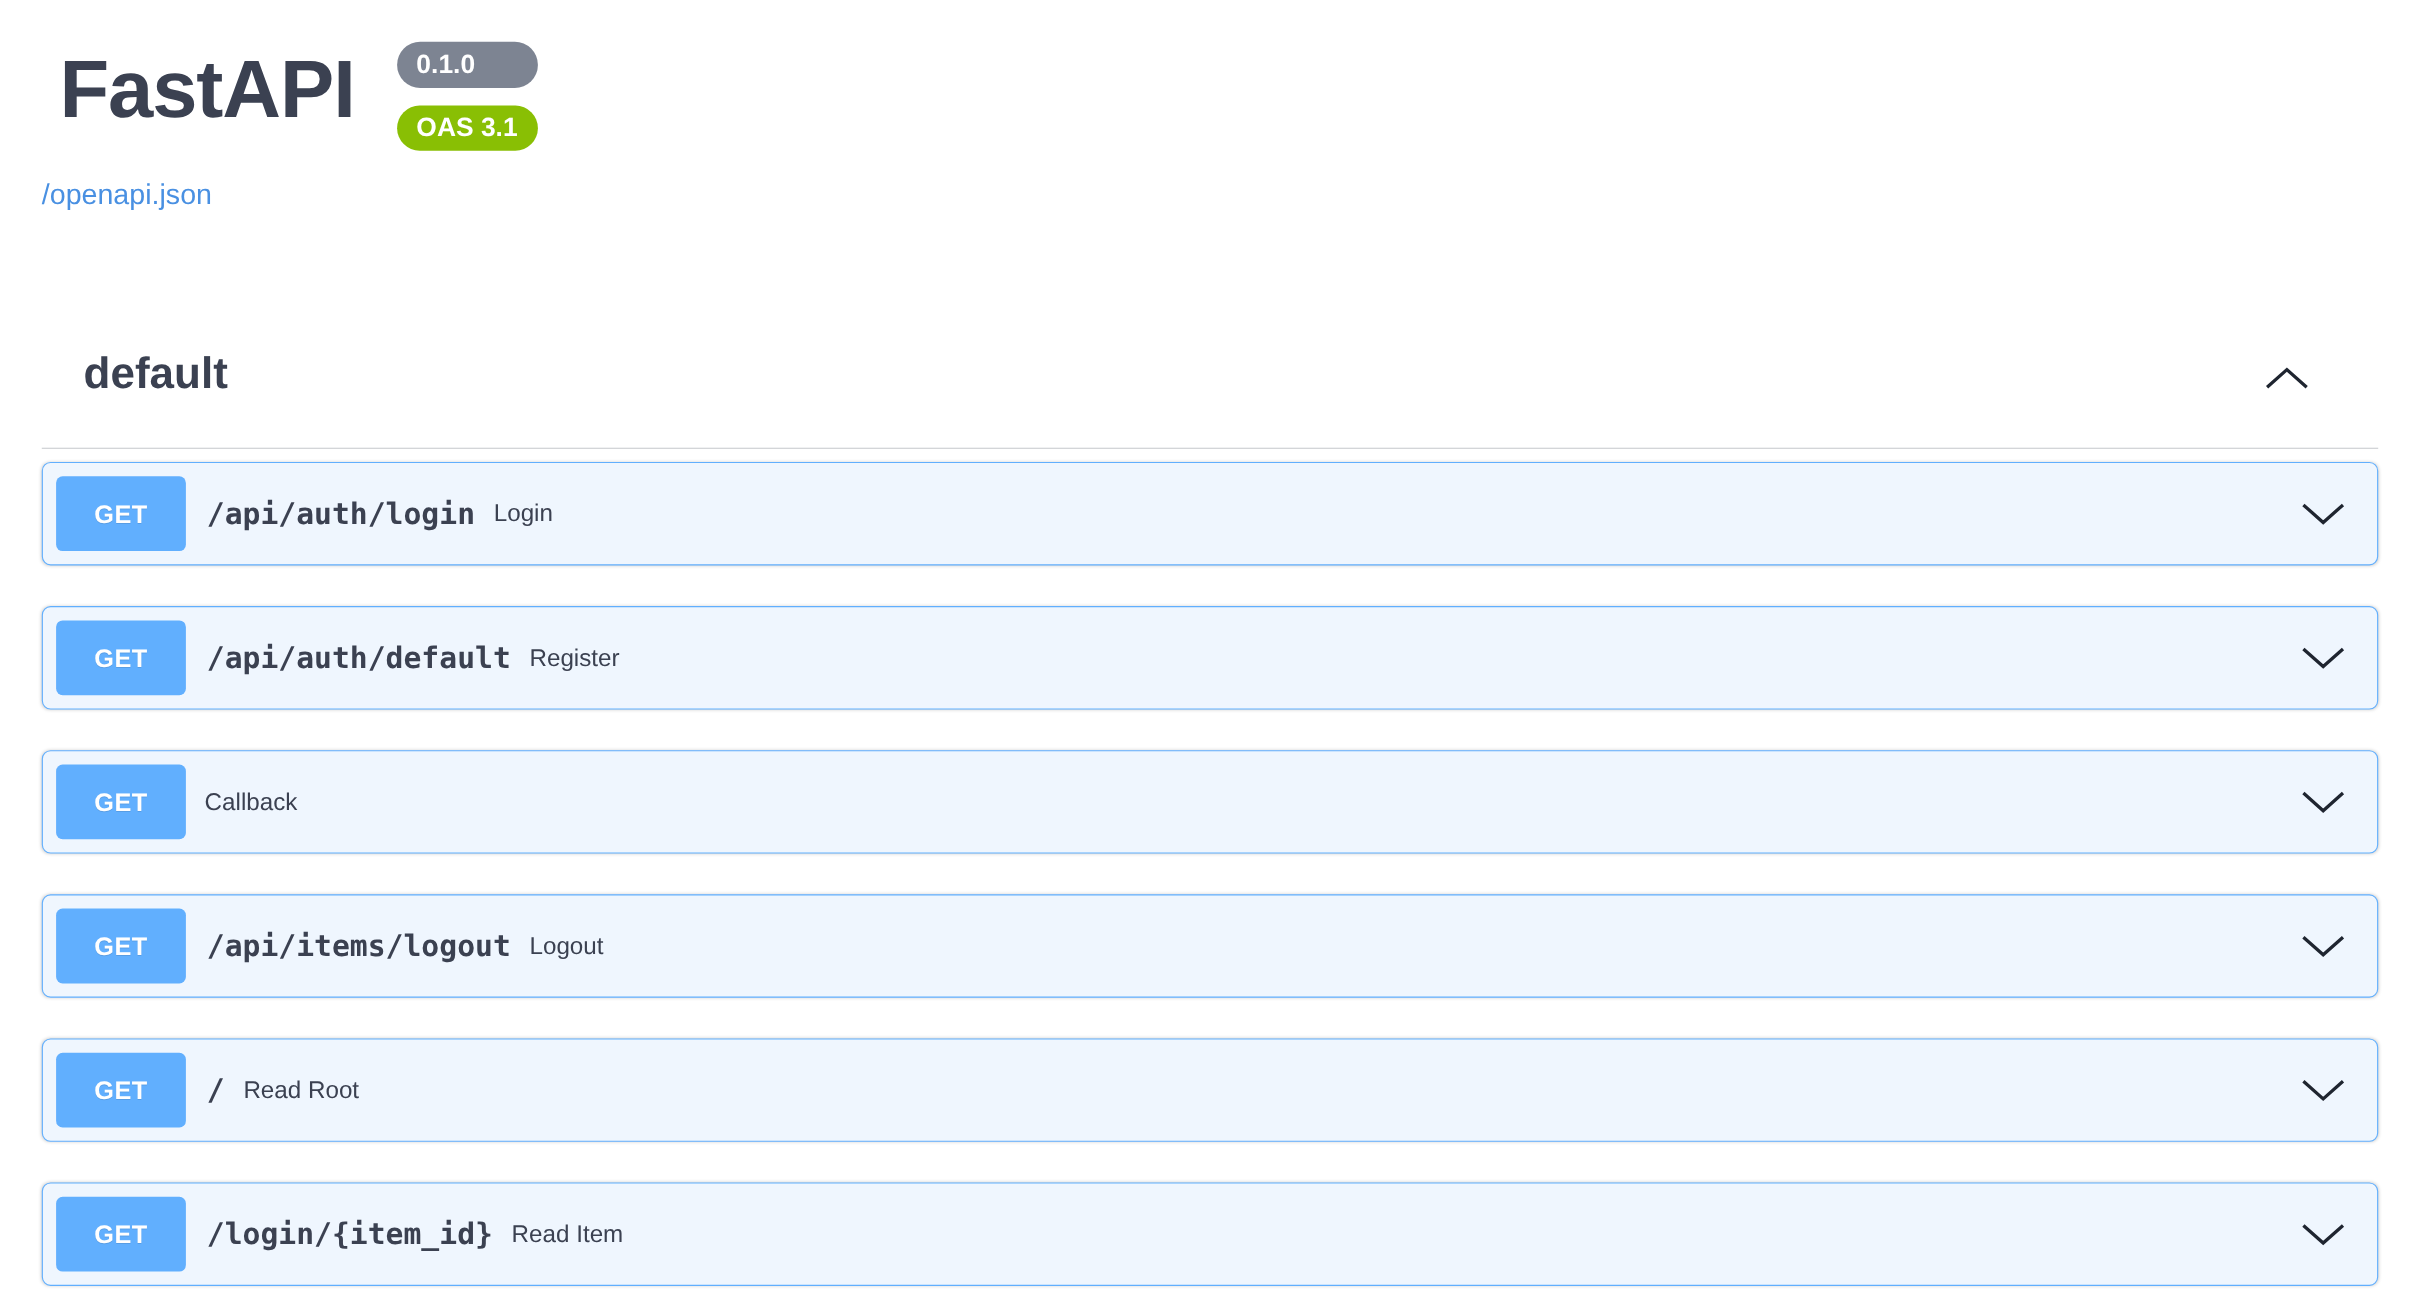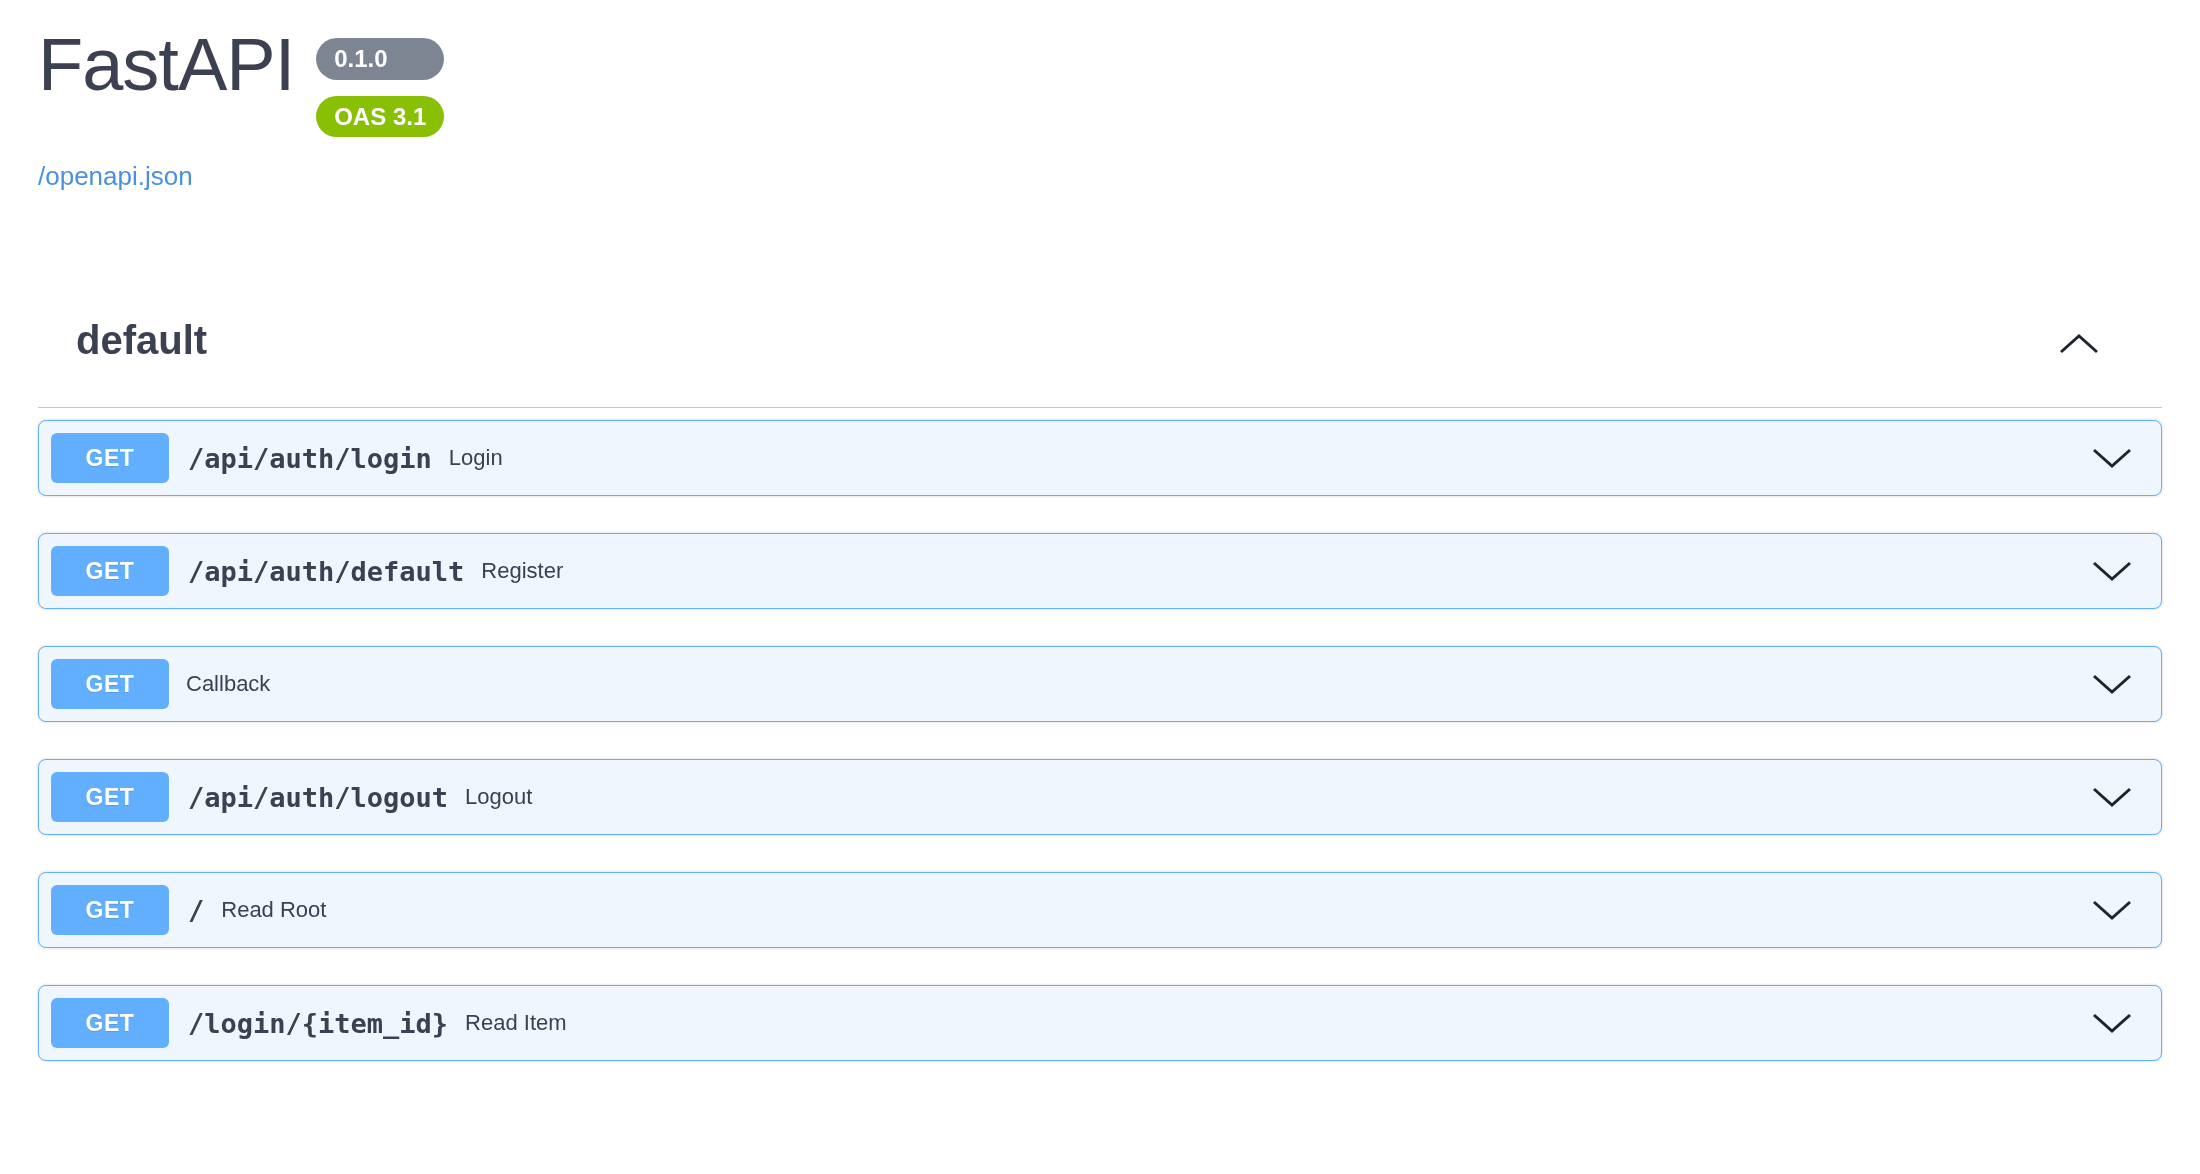--- a/index.html
+++ b/index.html
@@ -11,25 +11,25 @@
     font-family: "Liberation Sans", sans-serif;
     color: var(--text-dark, #3b4151);
     overflow: hidden;
   }
   .wrapper { padding: 26px 38px 0 38px; }
 
   
   .info-title-row { display: flex; align-items: flex-start; }
   .api-title {
     font-size: 74px;
-    font-weight: 400;
+    font-weight: 700;
     line-height: 1.05;
     letter-spacing: -1px;
     color: var(--text-dark);
-    margin: 0;
+    margin: 16px;
   }
   .badges { display: flex; gap: 16px; margin: 12px 0 0 22px; flex-direction: column; }
   .badge {
     display: inline-block;
     font-size: 24px;
     font-weight: 700;
     color: #ffffff;
     padding: 7px 18px;
     border-radius: 25px;
     line-height: 1.15;
@@ -85,21 +85,21 @@
     display: flex;
     align-items: center;
     padding: 12px 28px 12px 12px;
     cursor: pointer;
   }
   .method-badge {
     display: inline-flex;
     align-items: center;
     justify-content: center;
     min-width: 118px;
-    height: 50px;
+    height: 68px;
     background: var(--get-blue);
     color: #ffffff;
     font-weight: 700;
     font-size: 23px;
     border-radius: 6px;
     text-shadow: 0 1px 0 rgba(0,0,0,.1);
     letter-spacing: 0.5px;
   }
   .endpoint-path {
     font-family: "DejaVu Sans Mono", "Liberation Mono", monospace;
@@ -186,21 +186,21 @@
         <svg width="42" height="24" viewBox="0 0 42 24">
           <path d="M3 4 L21 20 L39 4" fill="none" stroke="currentColor" stroke-width="3"></path>
         </svg>
       </button>
     </div>
   </div>
 
   <div class="opblock">
     <div class="opblock-summary">
       <span class="method-badge">GET</span>
-      <span class="endpoint-path">/api/auth/logout</span>
+      <span class="endpoint-path">/api/items/logout</span>
       <span class="endpoint-summary-text">Logout</span>
       <button class="expand-btn" aria-label="Expand operation">
         <svg width="42" height="24" viewBox="0 0 42 24">
           <path d="M3 4 L21 20 L39 4" fill="none" stroke="currentColor" stroke-width="3"></path>
         </svg>
       </button>
     </div>
   </div>
 
   <div class="opblock">

